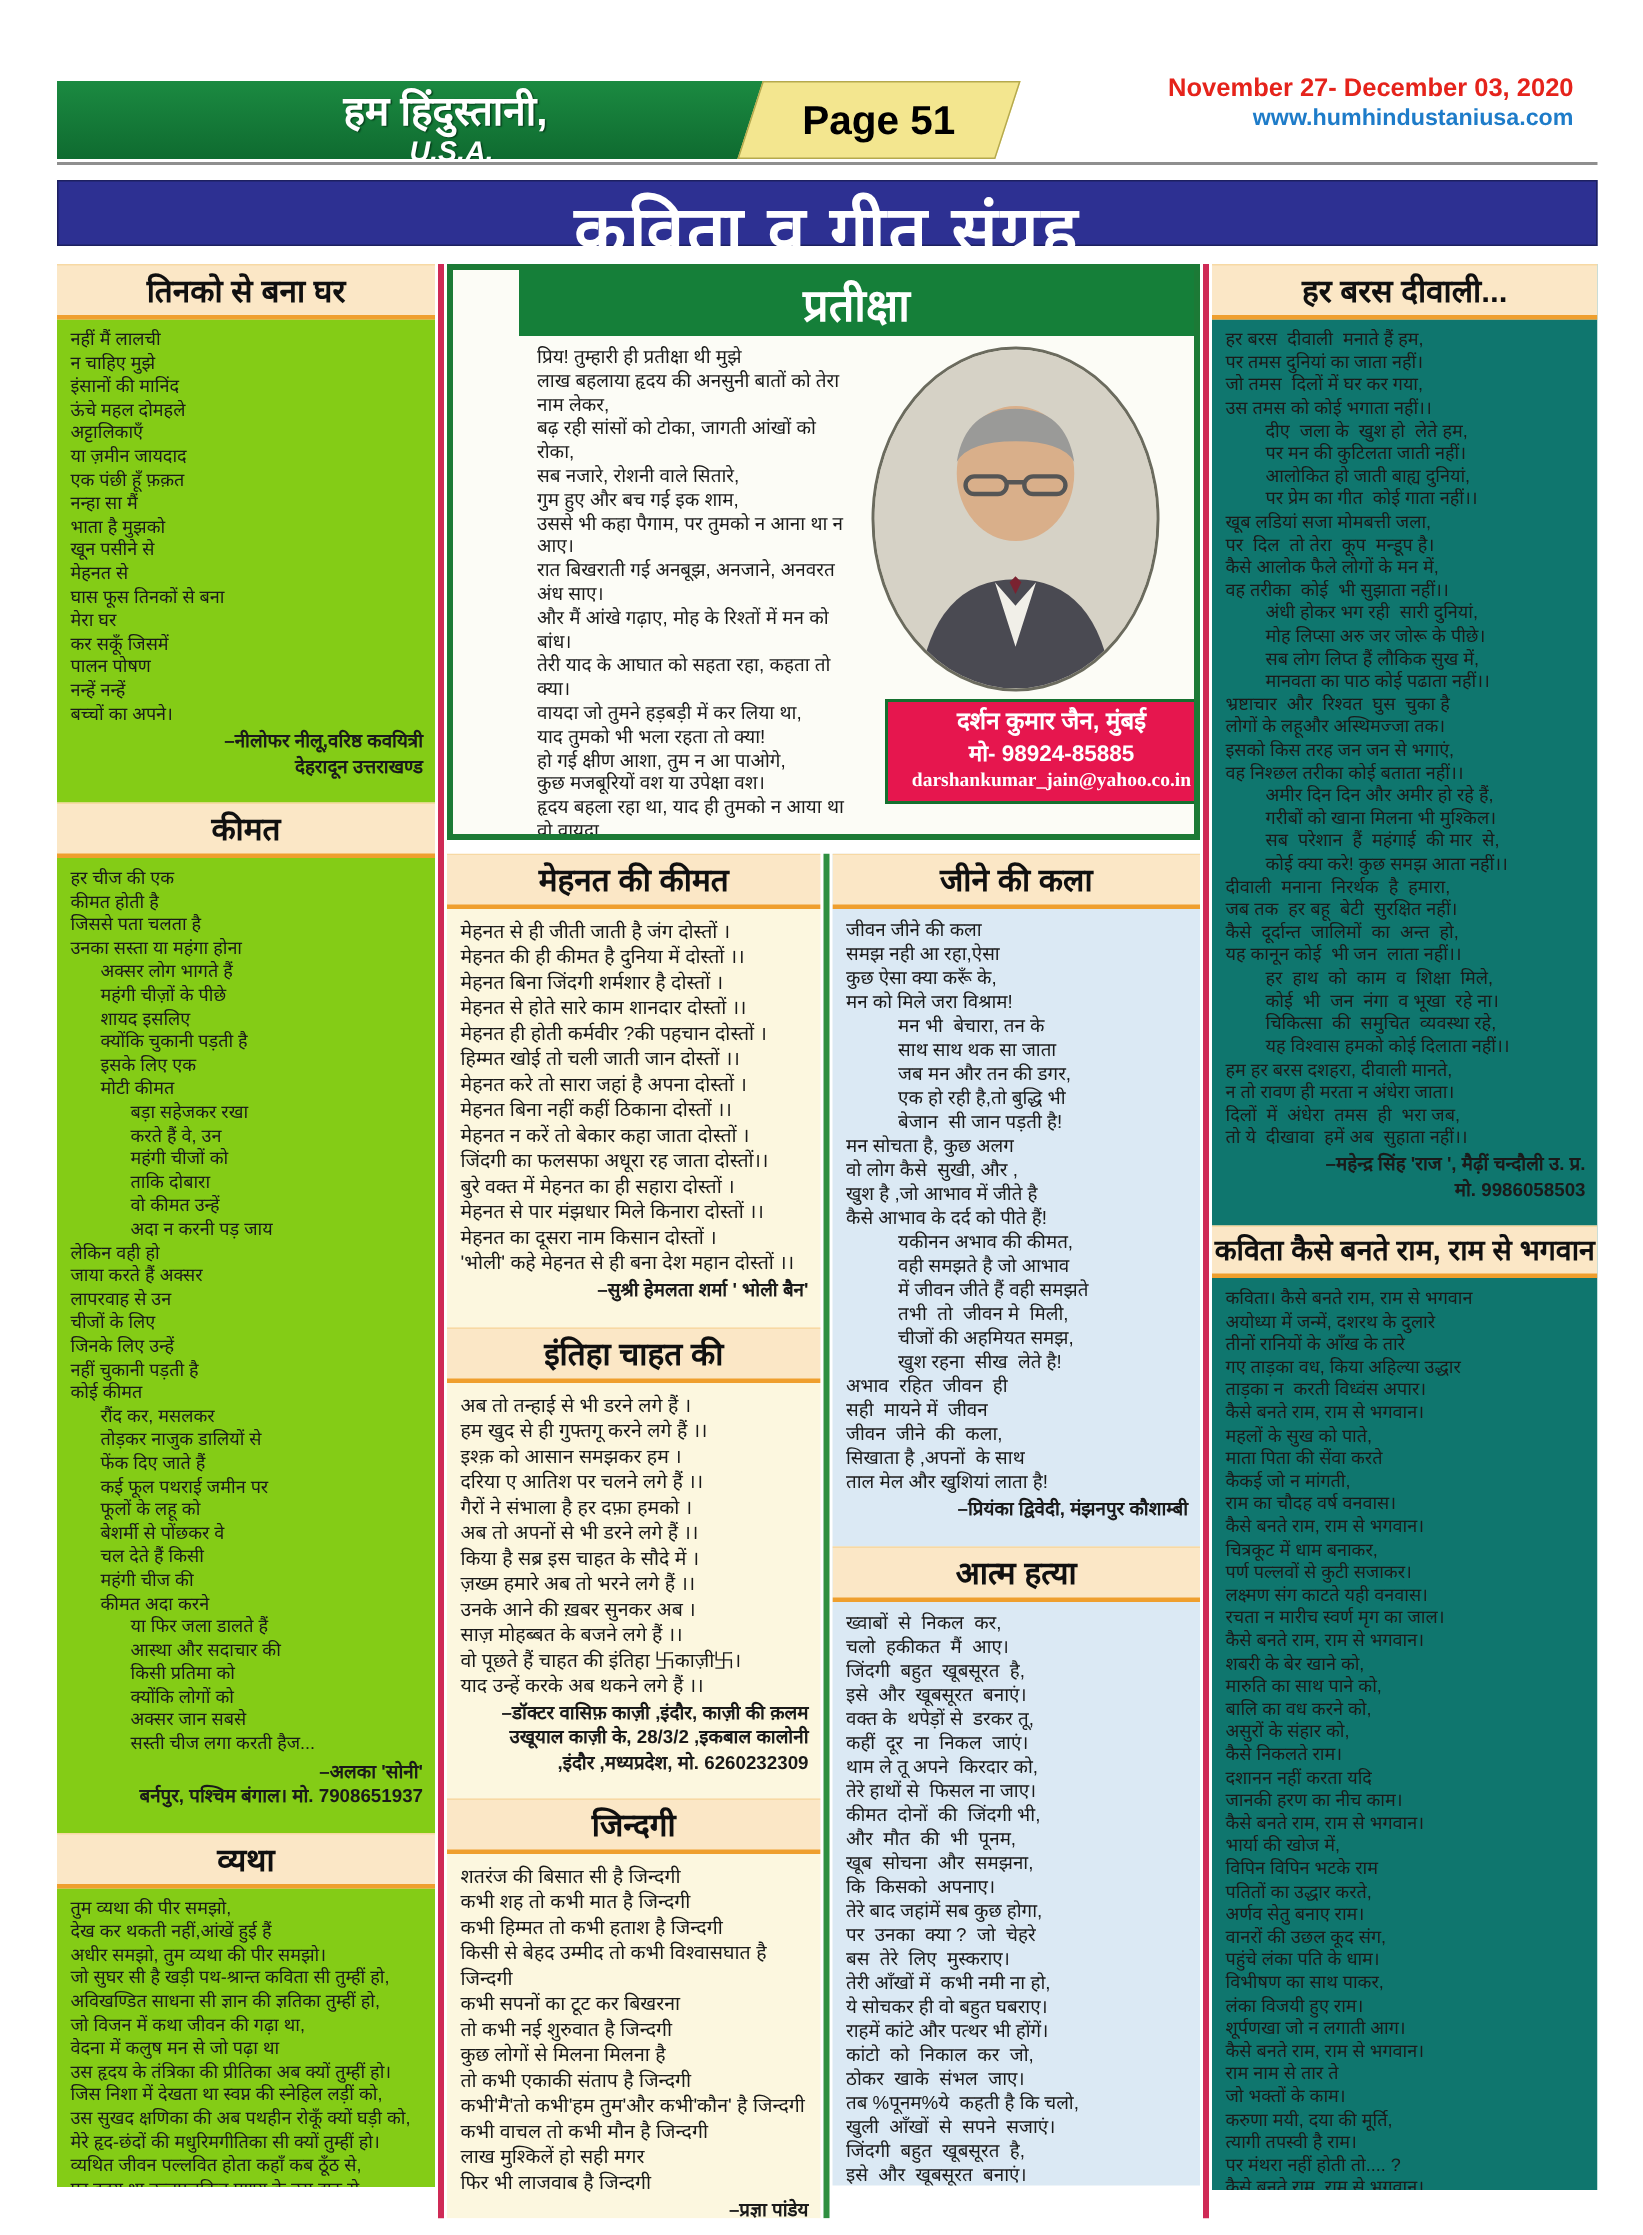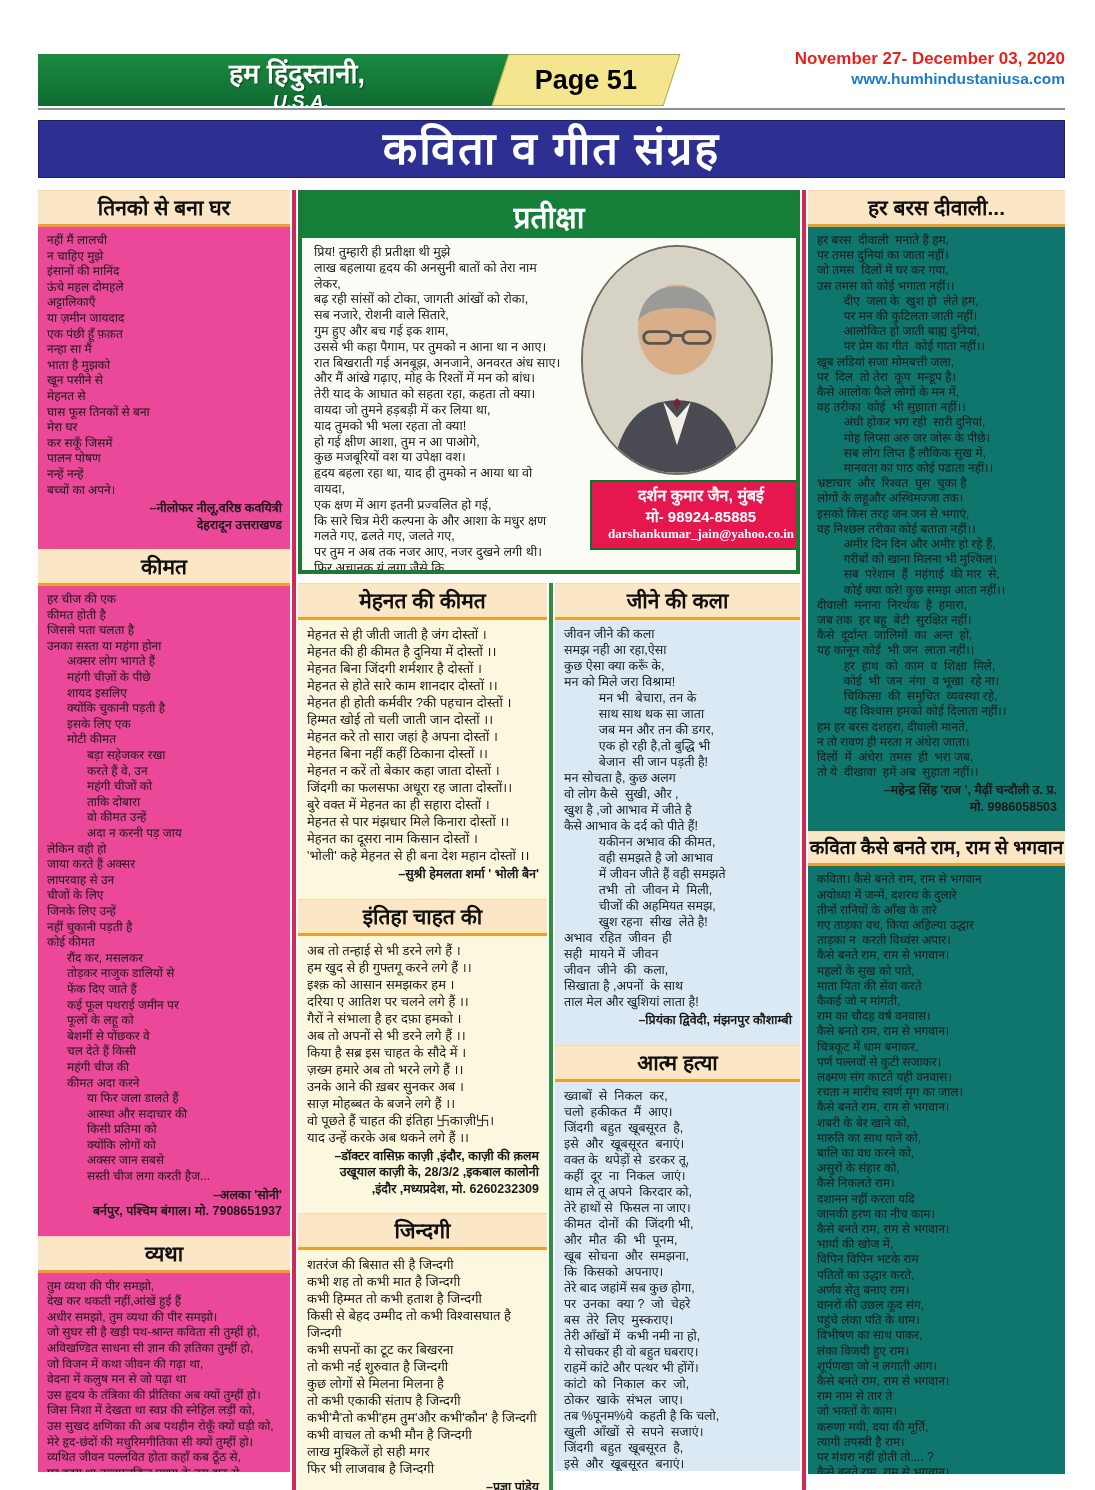--- a/index.html
+++ b/index.html
@@ -11,57 +11,57 @@
   .top-row { margin:46px 30px 0 38px; height:64px; position:relative; border-bottom:2px solid #8f8f8f; }
   .masthead-bar { position:absolute; left:0; bottom:2px; width:508px; height:52px;
     background:linear-gradient(180deg,#1b8a41,#0f6b30);
     clip-path:polygon(0 0,100% 0,calc(100% - 24px) 100%,0 100%);
     display:flex; align-items:center; padding-left:10px;flex-direction:column; }
   .masthead-hindi { color:#fff; font-weight:bold; font-size:27px; text-shadow:1px 1px 1px #06401c; }
   .masthead-suffix { color:#fff; font-weight:bold; font-style:italic; font-size:19px; margin-left:8px; text-shadow:1px 1px 1px #06401c; }
   .page-flag { position:absolute; left:462px; bottom:2px; width:172px; height:52px; background:#f3e68f;
     transform:skewX(-18deg); border:1px solid #b5a94e; display:flex; align-items:center; justify-content:center; }
   .page-flag span { transform:skewX(18deg); font-weight:bold; font-size:27px; color:#000; }
-  .issue-info { position:absolute; right:0; top:2px; text-align:right; line-height:1.25; }
+  .issue-info { position:absolute; right:16px; top:2px; text-align:right; line-height:1.25; }
   .issue-date { color:#e5231b; font-weight:bold; font-size:17px; }
   .website-url { color:#1e7cc9; font-weight:bold; font-size:15.5px; }
 
   
-  .banner { margin:10px 30px 0 38px; height:58px; background:#2d3092; border:1px solid #1d2060;
-    display:flex; align-items:flex-end; justify-content:center; }
+  .banner { margin:10px 30px 0 38px; height:44px; background:#2d3092; border:1px solid #1d2060;
+    display:flex; align-items:flex-start; justify-content:center; }
   .banner span { color:#fff; font-weight:bold; font-size:45px; letter-spacing:2px; }
 
   
   .content { margin:12px 30px 0 38px; height:1303px; display:flex; align-items:flex-start; overflow:hidden; }
   .vrule { width:4px; align-self:stretch; margin:0 2px; }
   .vrule.crimson { background:#cf2a56; }
   .vrule.green { background:#2f8f41; }
 
-  .colL { width:252px; background:#ec4899; height:1282px; overflow:hidden; }
+  .colL { width:252px; background:#84cc16; height:1282px; overflow:hidden; }
   .mid { width:502px; display:flex; flex-direction:column; height:1303px; }
   .mid-cols { display:flex; flex:1; margin-top:9px; overflow:hidden; }
   .colM1 { width:249px; background:#fcf7df; height:100%; overflow:hidden; }
   .colM2 { flex:1; background:#dbe9f4; height:888px; overflow:hidden; }
   .colR { flex:1; background:#0f766e; height:1284px; overflow:hidden; }
 
   
   .poem { margin-top:10px; }
   .poem:first-child { margin-top:0; }
   .poem-title { background:#fbe7c6; border-bottom:3px solid #ef9f2e; border-top:1px solid #f7d9a4;
     text-align:center; font-size:21px; font-weight:bold; color:#101010; padding:2px 0 3px; }
   .poem-body { padding:6px 4px 2px 9px; font-size:12px; line-height:15.6px; white-space:pre-wrap; }
   .poem-line { white-space:pre-wrap; }
   .poem-authors { padding:0 8px 6px 20px; }
   .author-line { font-weight:bold; text-align:right; font-size:12.5px; line-height:16.5px; white-space:pre-wrap; }
   .colM1 .poem-body { font-size:13px; line-height:17px; }
   .colM2 .poem-body { font-size:12.5px; line-height:16px; }
   .colR .poem-body { font-size:12px; line-height:15.2px; }
 
   
-  .featured { height:384px; border:4px solid #1c7a36; background:#fcfcf6; display:flex; flex-direction:column; }
+  .featured { height:384px; border:4px solid #1c7a36; background:#fcfcf6; display:flex; flex-direction:column;padding-left:44px; }
   .featured-head { height:44px; background:#157f39; display:flex; align-items:center; justify-content:center; }
   .featured-head span { color:#fff; font-weight:bold; font-size:30px; }
   .featured-body { flex:1; display:flex; padding:7px 6px 5px 12px; overflow:hidden; }
   .featured-poem { flex:1; font-size:12.6px; line-height:15.8px; font-weight:500; }
   .featured-right { width:226px; display:flex; flex-direction:column; align-items:center; }
   .photo { width:192px; height:230px; border-radius:50%; border:2px solid #6b6b5e; overflow:hidden;
     background:linear-gradient(180deg,#e8e4da 0%,#cfc9bb 60%,#b9b2a4 100%); position:relative; }
   .photo svg { width:100%; height:100%; display:block; }
   .caption { margin-top:5px; width:222px; background:#e6164e; border:2px solid #14702f; color:#fff;
     text-align:center; padding:4px 2px 5px;margin-left:48px; }

